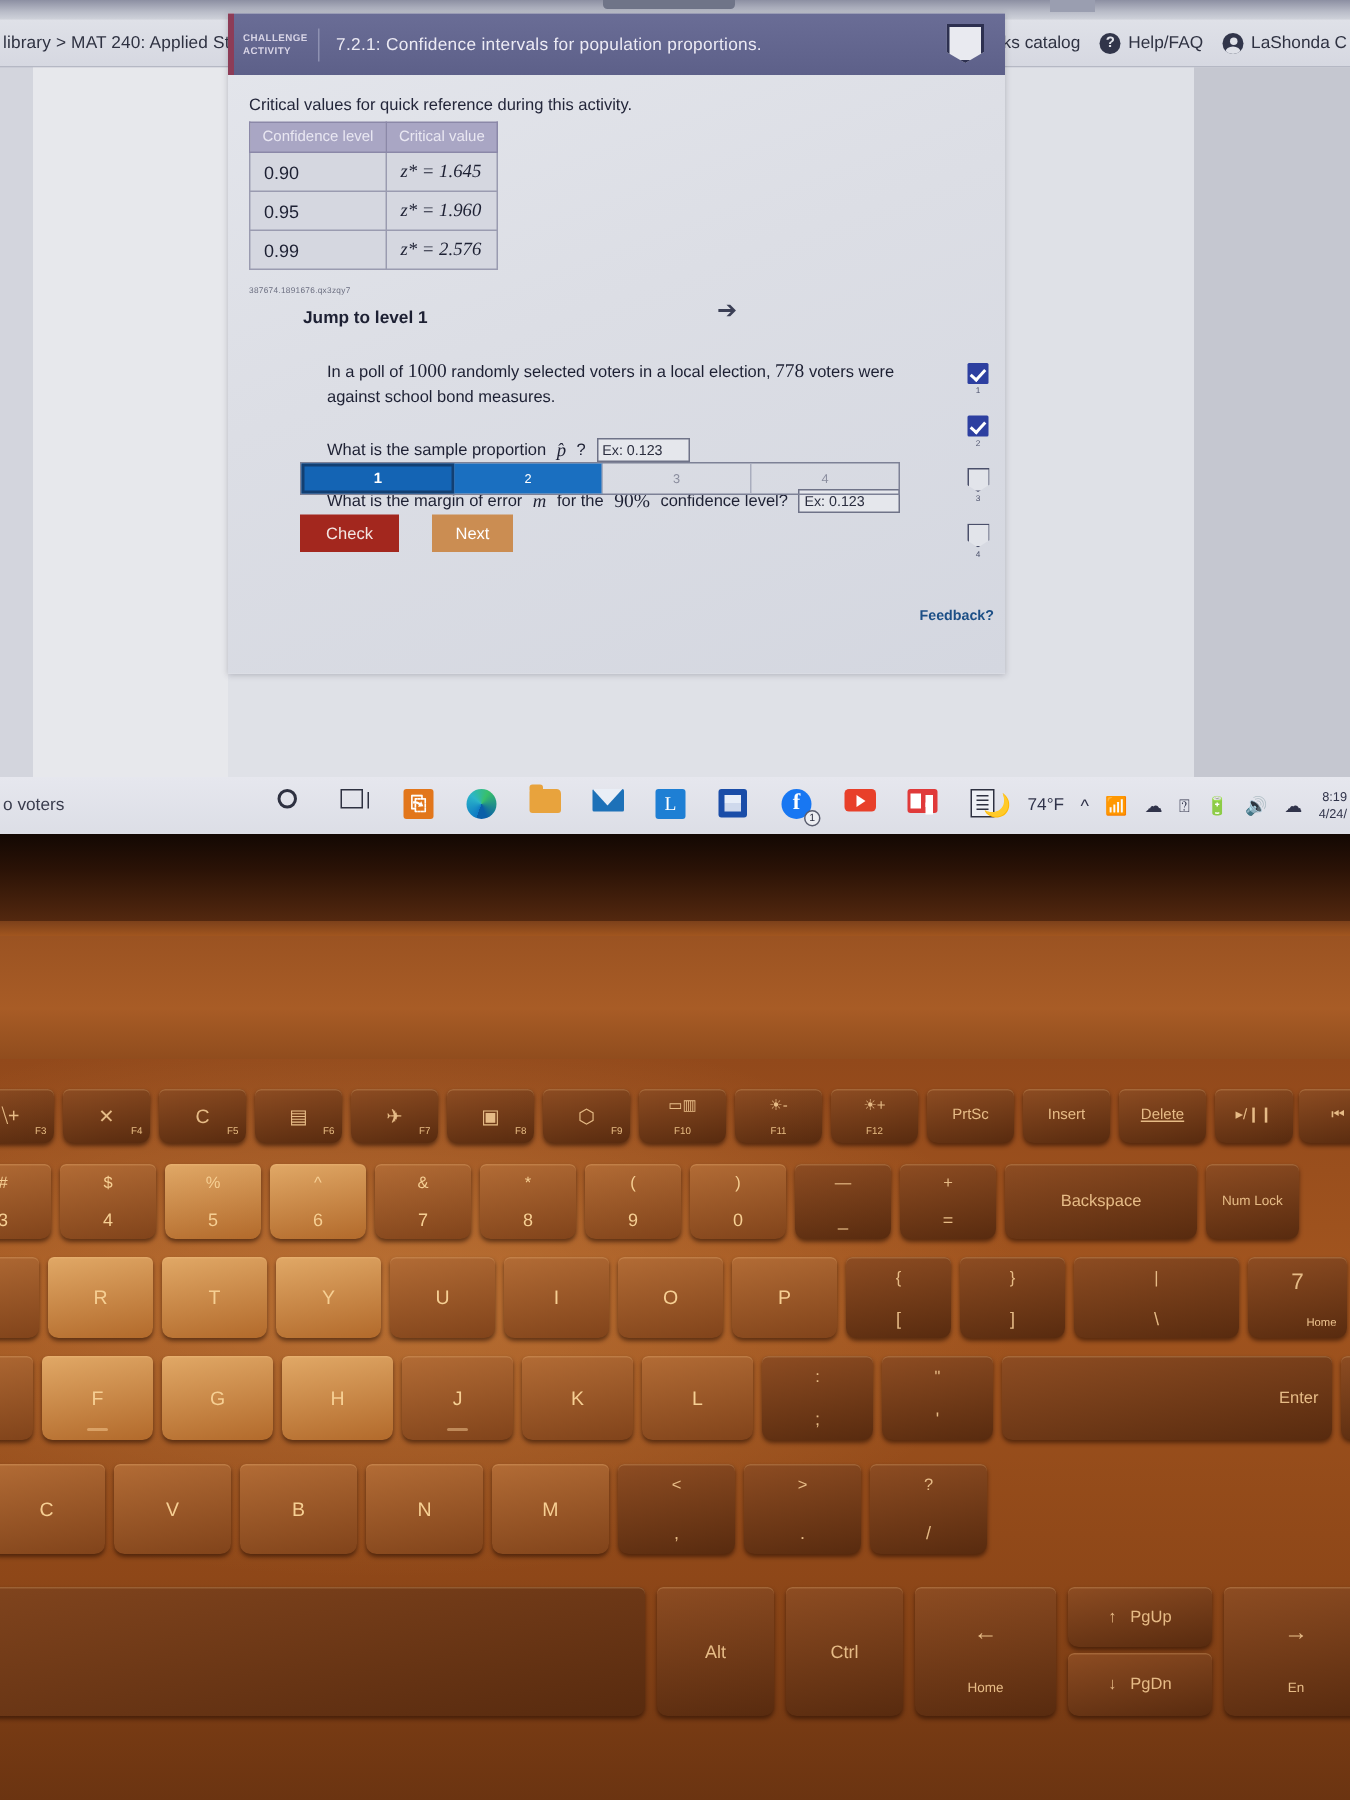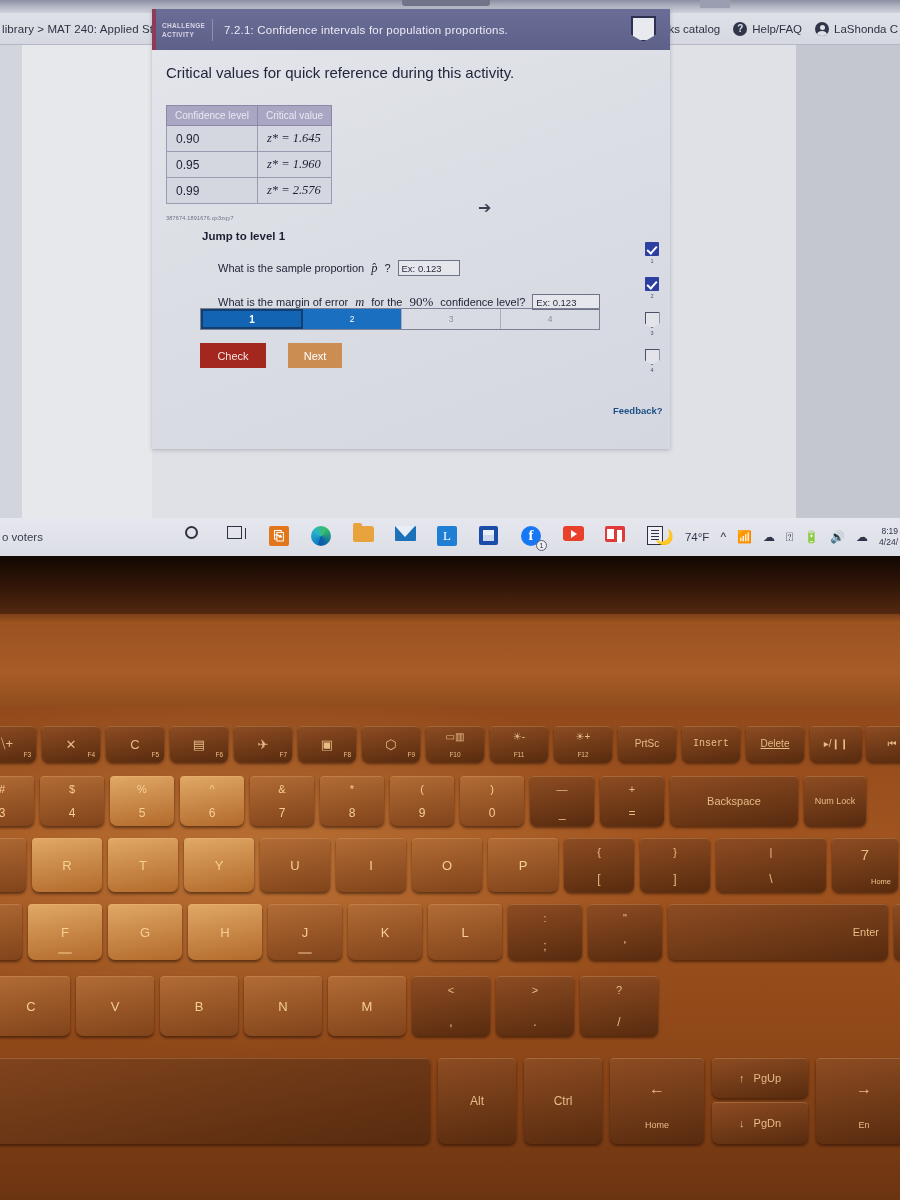--- a/index.html
+++ b/index.html
@@ -99,21 +99,21 @@
   .card-title {
     margin-left: 11px; color: #eceaf4; font-size: 11.5px; letter-spacing:.2px;
   }
   .head-shield {
     position:absolute; right:14px; top:7px; width:25px; height:26px;
     border:2px solid #2d3050; background:#e9eaf0;
     clip-path: polygon(0 0, 100% 0, 100% 72%, 50% 100%, 0 72%);
   }
 
   .card-body { padding: 14px 0 0 14px; position: relative; height: 399px; }
-  .ref-note { font-size: 15px; color:#23263a; margin-bottom: 24px; }
+  .ref-note { font-size: 11px; color:#23263a; margin-bottom: 5px; }
 
   
   table.crit { border-collapse: collapse; }
   table.crit th {
     background:#a9a6c4; color:#e9e7f2; font-size:10px; font-weight:normal;
     border:1px solid #8b88a8; padding:4px 8px; text-align:left;
   }
   table.crit td {
     border:1px solid #9a9bb0; padding:5px 9px; font-size:12px; color:#1d2033;
     background:#d5d7e0;
@@ -360,20 +360,27 @@
             <td>0.99</td>
             <td class="val">z* = 2.576</td>
           </tr>
         </tbody>
       </table>
 
       <div class="qid">387674.1891676.qx3zqy7</div>
 
       <div class="jump">Jump to level 1</div>
 
+      <div class="qtext">
+        <span>In a poll of</span>
+        <span class="big">1000</span>
+        <span>randomly selected voters in a local election,</span>
+        <span class="big">778</span>
+        <span>voters were against school bond measures.</span>
+      </div>
 
       <div class="qline">
         <span>What is the sample proportion</span>
         <span class="math">p̂</span>
         <span>?</span>
         <input class="ansbox" value="Ex: 0.123" style="">
       </div>
 
       <div class="qline">
         <span>What is the margin of error</span>
@@ -523,21 +530,21 @@
       <span class="up" style="font-size:10px;">☀-</span>
       <span class="fn" style="right:auto;left:0;width:100%;text-align:center;">F11</span>
     </div>
     <div class="key dim" style="left:554px;top:20px;width:58px;height:36px;">
       <span class="up" style="font-size:10px;">☀+</span>
       <span class="fn" style="right:auto;left:0;width:100%;text-align:center;">F12</span>
     </div>
     <div class="key dim" style="left:618px;top:20px;width:58px;height:36px;">
       <span class="lbl" style="font-size:10px;">PrtSc</span>
     </div>
-    <div class="key dim" style="left:682px;top:20px;width:58px;height:36px;font-family:Liberation Mono, monospace;">
+    <div class="key dim" style="left:682px;top:20px;width:58px;height:36px;">
       <span class="lbl" style="font-size:10px;">Insert</span>
     </div>
     <div class="key dim" style="left:746px;top:20px;width:58px;height:36px;">
       <span class="lbl" style="font-size:10px;text-decoration:underline;">Delete</span>
     </div>
     <div class="key dim" style="left:810px;top:20px;width:52px;height:36px;">
       <span class="lbl" style="font-size:10px;">▸/❙❙</span>
     </div>
     <div class="key dim" style="left:866px;top:20px;width:52px;height:36px;">
       <span class="lbl" style="font-size:10px;">⏮</span>

